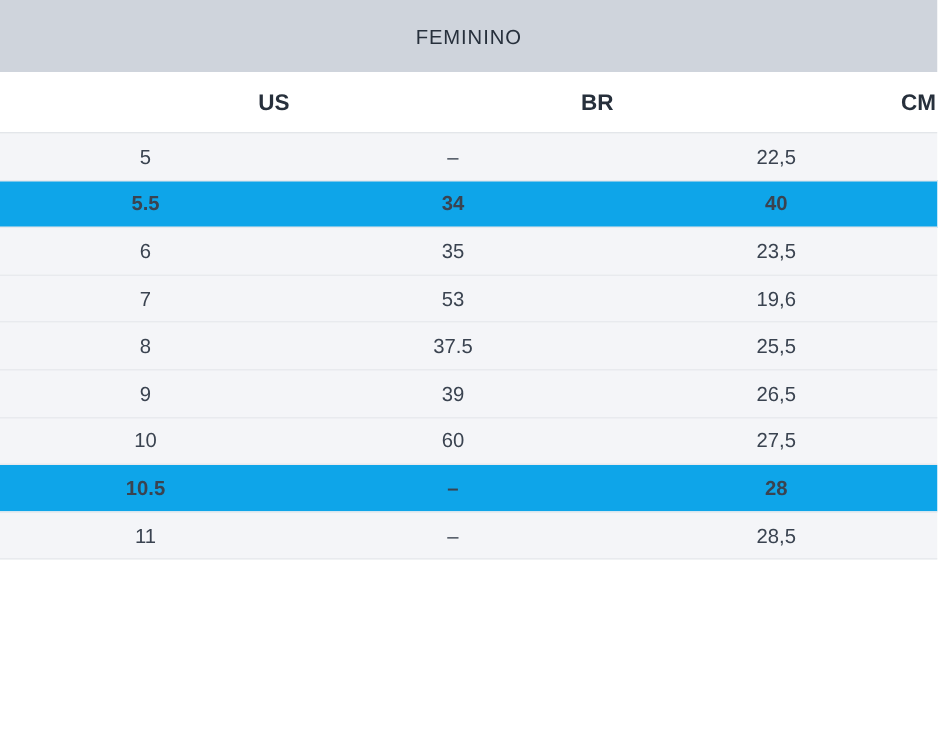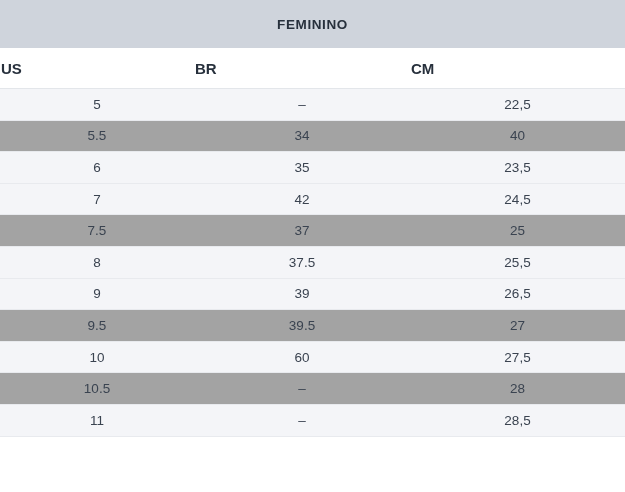--- a/index.html
+++ b/index.html
@@ -15,51 +15,52 @@
     overflow: hidden;
   }
   .size-table {
     width: 625px;
     border-collapse: collapse;
     table-layout: fixed;
   }
   .title-row td {
     background: #cfd4dc;
     text-align: center;
-    font-weight: bold;
+    font-weight: normal;
     font-size: 13.5px;
     letter-spacing: 0.6px;
     color: #27303c;
     height: 46px;
     vertical-align: middle;
     margin-top: 44px;
   }
   .header-row th {
     background: #ffffff;
-    text-align: left;
+    text-align: right;
     font-weight: bold;
     font-size: 15px;
     color: #27303c;
     height: 38px;
     vertical-align: middle;
     border-bottom: 1px solid #e3e6ea;
   }
   .data-row td {
     text-align: center;
     font-size: 13.5px;
     color: #3a4350;
     height: 28.6px;
     vertical-align: middle;
     border-bottom: 1px solid #e8eaee;
   }
   .data-row.odd td {
     background: #f4f5f8;
   }
   .data-row.even td {
-    background: #a3a3a3;
+    background: #0ea5e9;
+    font-weight: bold;
   }
   col.c1 { width: 194px; }
   col.c2 { width: 216px; }
   col.c3 { width: 215px; }
 </style>
 </head>
 <body>
 
 <table class="size-table">
   <colgroup>
@@ -86,42 +87,32 @@
       <td>34</td>
       <td>40</td>
     </tr>
     <tr class="data-row odd">
       <td>6</td>
       <td>35</td>
       <td>23,5</td>
     </tr>
     <tr class="data-row odd">
       <td>7</td>
-      <td>42</td>
-      <td>24,5</td>
-    </tr>
-    <tr class="data-row even">
-      <td>7.5</td>
-      <td>37</td>
-      <td>25</td>
+      <td>53</td>
+      <td>19,6</td>
     </tr>
     <tr class="data-row odd">
       <td>8</td>
       <td>37.5</td>
       <td>25,5</td>
     </tr>
     <tr class="data-row odd">
       <td>9</td>
       <td>39</td>
       <td>26,5</td>
-    </tr>
-    <tr class="data-row even">
-      <td>9.5</td>
-      <td>39.5</td>
-      <td>27</td>
     </tr>
     <tr class="data-row odd">
       <td>10</td>
       <td>60</td>
       <td>27,5</td>
     </tr>
     <tr class="data-row even">
       <td>10.5</td>
       <td>–</td>
       <td>28</td>

